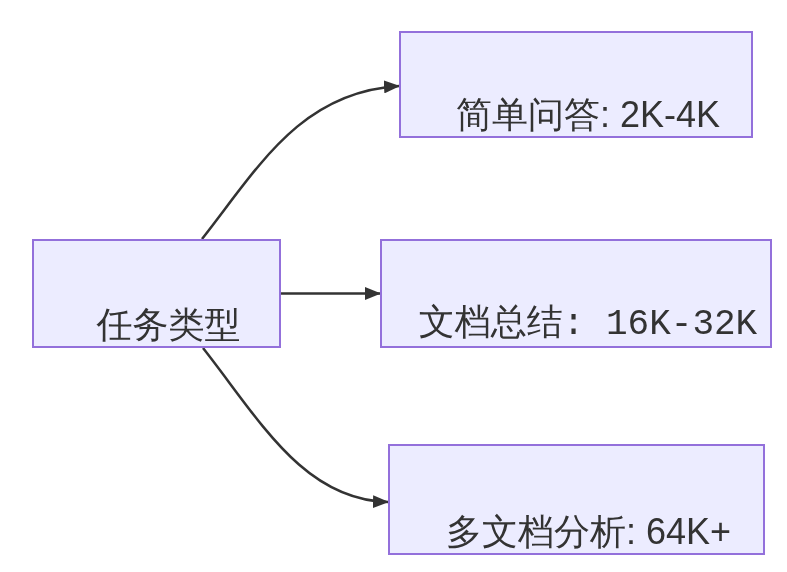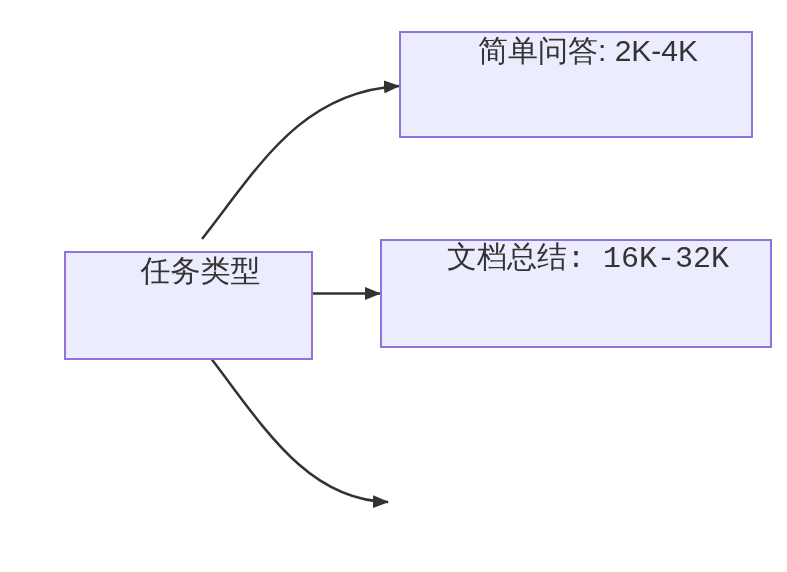--- a/index.html
+++ b/index.html
@@ -34,30 +34,30 @@
   }
   .arrow-head {
     fill: var(--edge-color);
     stroke: none;
   }
   .node {
     position: absolute;
     background: var(--node-fill);
     border: 2px solid var(--node-border);
     display: flex;
-    align-items: flex-start;
+    align-items: flex-end;
     justify-content: center;
     text-align: center;
     color: var(--text-color);
-    font-size: 30px;
+    font-size: 36px;
     line-height: 1.2;
     white-space: nowrap;
     padding-left: 24px;
   }
-  .node-root   { left: 32px;  top: 251px; width: 249px; height: 109px; margin-left: 32px; }
+  .node-root   { left: 32px;  top: 239px; width: 249px; height: 109px; }
   .node-simple { left: 399px; top: 31px;  width: 354px; height: 107px; }
   .node-doc    { left: 380px; top: 239px; width: 392px; height: 109px; font-family: Liberation Mono, monospace; }
   .node-multi  { left: 388px; top: 444px; width: 377px; height: 111px; }
 </style>
 </head>
 <body>
 
 <div class="canvas">
 
   <svg class="edges" viewBox="0 0 787 572" xmlns="http://www.w3.org/2000/svg">
@@ -76,14 +76,17 @@
   </div>
 
   <div class="node node-simple">
     <span>简单问答: 2K-4K</span>
   </div>
 
   <div class="node node-doc">
     <span>文档总结: 16K-32K</span>
   </div>
 
+  <div class="node node-multi">
+    <span>多文档分析: 64K+</span>
+  </div>
 
 </div>
 
 </body></html>

